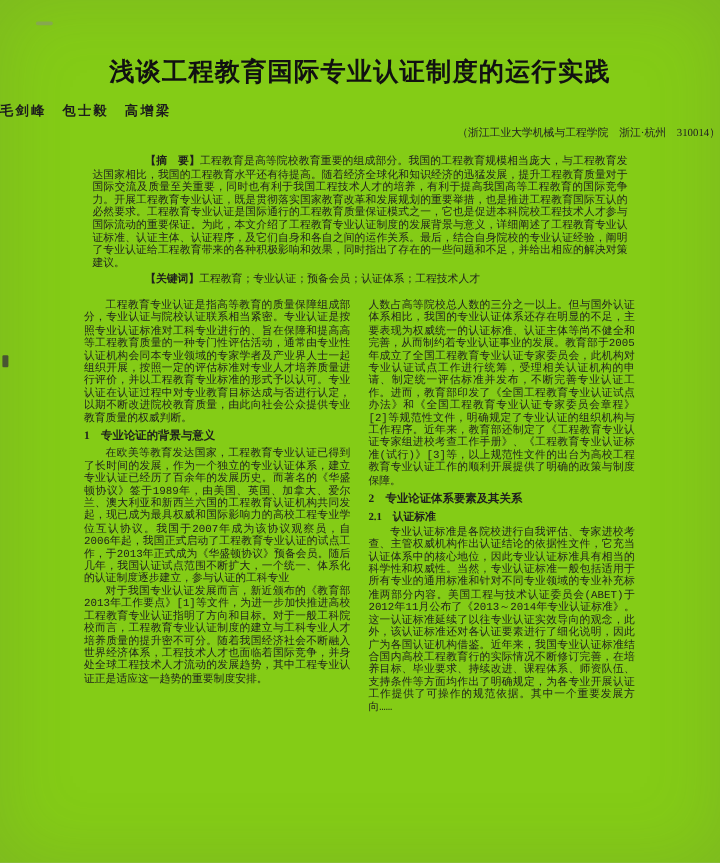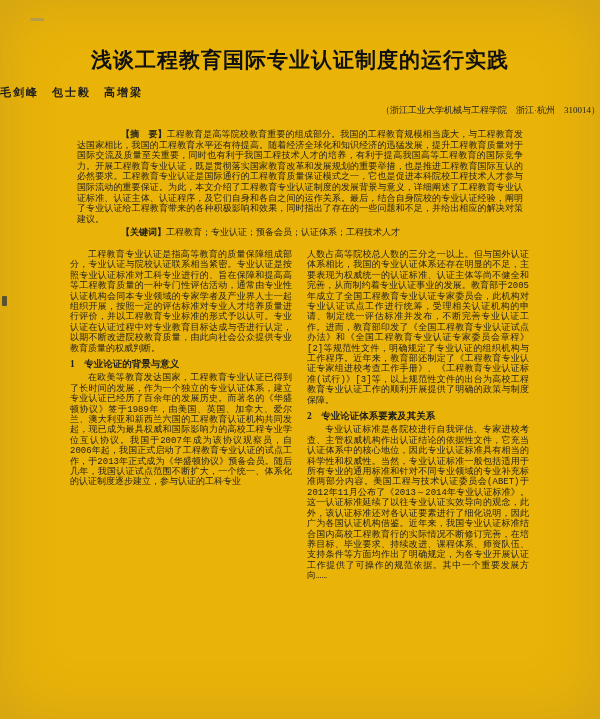--- a/index.html
+++ b/index.html
@@ -5,21 +5,21 @@
   html,body{margin:0;padding:0;}
   body{
     width:600px;height:719px;
     background:#c9c9c7;
     font-family:"Liberation Serif", serif;
     -webkit-font-smoothing:antialiased;
   }
   .page{
     position:relative;
     width:600px;height:719px;
-    background:#eab308;
+    background:#84cc16;
     box-shadow:inset 0 0 60px rgba(90,90,85,0.18);
     overflow:hidden;
     color:#1c1c1c;
   }
   .title{
     margin:46px 40px 0 40px;
     text-align:center;
     font-size:21px;
     font-weight:bold;
     letter-spacing:1px;
@@ -112,23 +112,25 @@
   <div class="meta-block keywords">
     <b>【关键词】</b><span>工程教育；专业认证；预备会员；认证体系；工程技术人才</span>
   </div>
 
   <div class="columns">
 
     <div class="col">
       <p class="body-para">工程教育专业认证是指高等教育的质量保障组成部分，专业认证与院校认证联系相当紧密。专业认证是按照专业认证标准对工科专业进行的、旨在保障和提高高等工程教育质量的一种专门性评估活动，通常由专业性认证机构会同本专业领域的专家学者及产业界人士一起组织开展，按照一定的评估标准对专业人才培养质量进行评价，并以工程教育专业标准的形式予以认可。专业认证在认证过程中对专业教育目标达成与否进行认定，以期不断改进院校教育质量，由此向社会公众提供专业教育质量的权威判断。</p>
       <div class="sec-heading">1　专业论证的背景与意义</div>
       <p class="body-para">在欧美等教育发达国家，工程教育专业认证已得到了长时间的发展，作为一个独立的专业认证体系，建立专业认证已经历了百余年的发展历史。而著名的《华盛顿协议》签于1989年，由美国、英国、加拿大、爱尔兰、澳大利亚和新西兰六国的工程教育认证机构共同发起，现已成为最具权威和国际影响力的高校工程专业学位互认协议。我国于2007年成为该协议观察员，自2006年起，我国正式启动了工程教育专业认证的试点工作，于2013年正式成为《华盛顿协议》预备会员。随后几年，我国认证试点范围不断扩大，一个统一、体系化的认证制度逐步建立，参与认证的工科专业</p>
+      <p class="body-para">对于我国专业认证发展而言，新近颁布的《教育部2013年工作要点》[1]等文件，为进一步加快推进高校工程教育专业认证指明了方向和目标。对于一般工科院校而言，工程教育专业认证制度的建立与工科专业人才培养质量的提升密不可分。随着我国经济社会不断融入世界经济体系，工程技术人才也面临着国际竞争，并身处全球工程技术人才流动的发展趋势，其中工程专业认证正是适应这一趋势的重要制度安排。</p>
     </div>
 
     <div class="col">
       <p class="cont-para">人数占高等院校总人数的三分之一以上。但与国外认证体系相比，我国的专业认证体系还存在明显的不足，主要表现为权威统一的认证标准、认证主体等尚不健全和完善，从而制约着专业认证事业的发展。教育部于2005年成立了全国工程教育专业认证专家委员会，此机构对专业认证试点工作进行统筹，受理相关认证机构的申请、制定统一评估标准并发布，不断完善专业认证工作。进而，教育部印发了《全国工程教育专业认证试点办法》和《全国工程教育专业认证专家委员会章程》[2]等规范性文件，明确规定了专业认证的组织机构与工作程序。近年来，教育部还制定了《工程教育专业认证专家组进校考查工作手册》、《工程教育专业认证标准(试行)》[3]等，以上规范性文件的出台为高校工程教育专业认证工作的顺利开展提供了明确的政策与制度保障。</p>
       <div class="sec-heading">2　专业论证体系要素及其关系</div>
+      <div class="sub-heading">2.1　认证标准</div>
       <p class="body-para">专业认证标准是各院校进行自我评估、专家进校考查、主管权威机构作出认证结论的依据性文件，它充当认证体系中的核心地位，因此专业认证标准具有相当的科学性和权威性。当然，专业认证标准一般包括适用于所有专业的通用标准和针对不同专业领域的专业补充标准两部分内容。美国工程与技术认证委员会(ABET)于2012年11月公布了《2013～2014年专业认证标准》。这一认证标准延续了以往专业认证实效导向的观念，此外，该认证标准还对各认证要素进行了细化说明，因此广为各国认证机构借鉴。近年来，我国专业认证标准结合国内高校工程教育行的实际情况不断修订完善，在培养目标、毕业要求、持续改进、课程体系、师资队伍、支持条件等方面均作出了明确规定，为各专业开展认证工作提供了可操作的规范依据。其中一个重要发展方向……</p>
     </div>
 
   </div>
 
 </div>
 
 </body></html>

